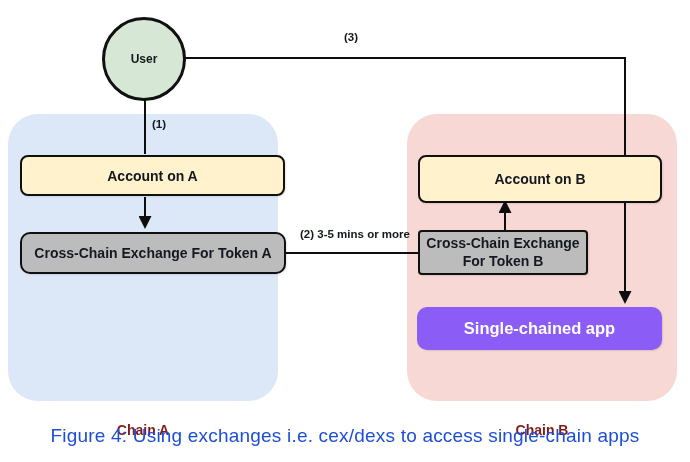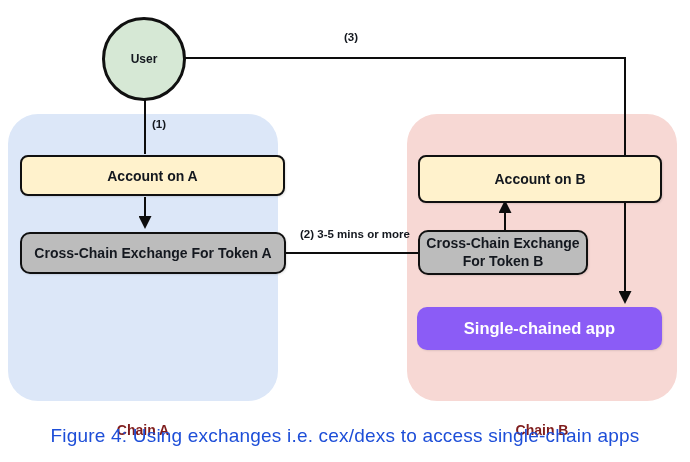--- a/index.html
+++ b/index.html
@@ -23,21 +23,21 @@
     border:2px solid #101010; z-index:2;
     box-shadow:1px 1px 2px rgba(0,0,0,0.10);
   }
   #user-node {
     left:102px; top:17px; width:84px; height:84px; border-radius:50%;
     background:#d6e8d5; border-width:3px; font-size:12px; box-shadow:none;
   }
   #account-a-node { left:20px;  top:155px; width:265px; height:41px; border-radius:8px;  background:#fff2cc; font-size:14px; }
   #exchange-a-node{ left:20px;  top:232px; width:266px; height:42px; border-radius:10px; background:#bcbcbc; font-size:14px; }
   #account-b-node { left:418px; top:155px; width:244px; height:48px; border-radius:8px;  background:#fff2cc; font-size:14px; }
-  #exchange-b-node{ left:418px; top:230px; width:170px; height:45px; border-radius:10px; background:#bcbcbc; font-size:14px; line-height:1.25; padding:16px 6px; }
+  #exchange-b-node{ left:418px; top:230px; width:170px; height:45px; border-radius:4px; background:#bcbcbc; font-size:14px; line-height:1.25; padding:16px 6px; }
   #single-app-node{
     left:417px; top:307px; width:245px; height:43px; border-radius:10px;
     background:#8b5cf6; border:none; color:#ffffff; font-size:16.5px;
   }
   .edge-label {
     position:absolute; font-size:11.5px; font-weight:bold; color:#14181f;
     z-index:3; white-space:nowrap;
   }
   #edge1-label { left:152px; top:118px; }
   #edge2-label { left:355px; top:228px; transform:translateX(-50%);text-align:right; }

